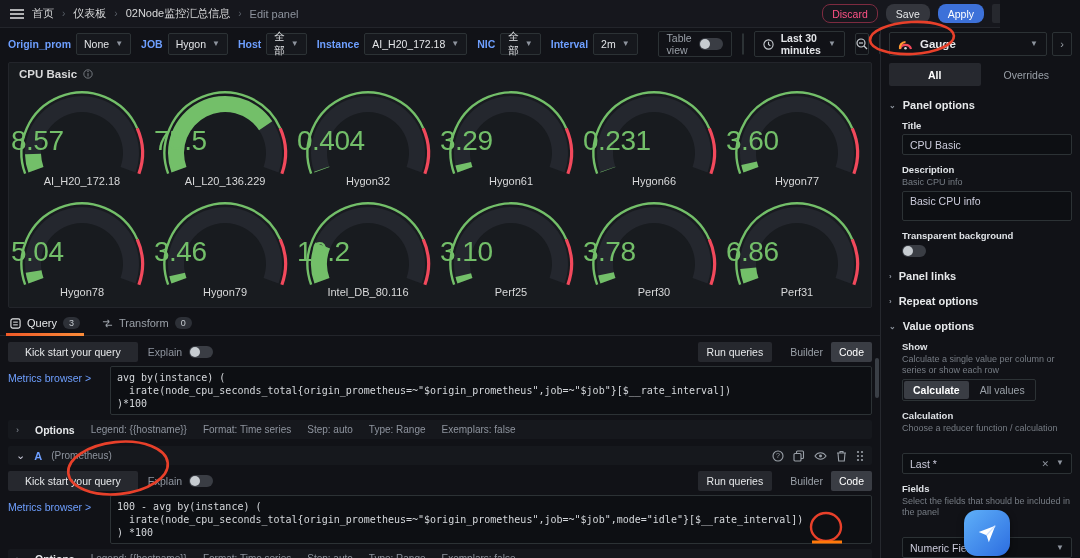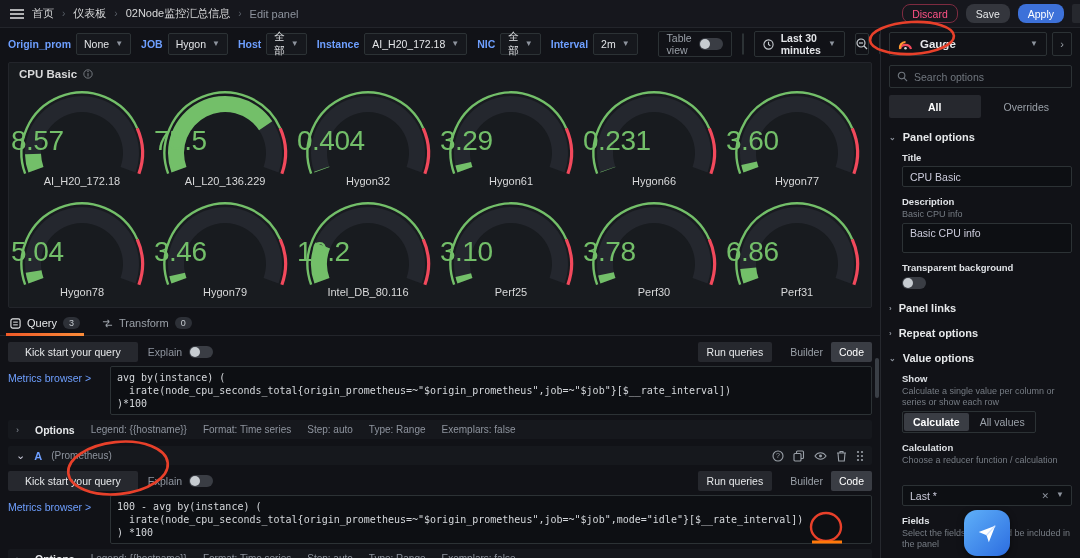--- a/index.html
+++ b/index.html
@@ -4,21 +4,21 @@
 <style>
   * { margin:0; padding:0; box-sizing:border-box; }
   html,body { width:1080px; height:558px; }
   body {
     position:relative; overflow:hidden;
     background:#111217; color:#ccccdc;
     font-family:"Liberation Sans", sans-serif; font-size:11px;
   }
   svg { display:block; }
   
-  .topnav { position:absolute; left:0; top:0; width:1080px; height:28px;
+  .topnav { position:absolute; left:0; top:0; width:1000px; height:28px;
     display:flex; align-items:center; gap:8px; padding:0 10px;
     background:#16171d; border-bottom:1px solid #23252b; z-index:5; }
   .crumb { color:#d8d9da; font-size:11px; cursor:pointer; }
   .crumb.current { color:#8e949e; }
   .crumb-sep { color:#5a6069; font-size:10px; }
   .topnav .spacer { flex:1; }
   .btn { display:inline-flex; align-items:center; justify-content:center;
     height:19px; padding:0 9px; border-radius:8px; font-size:10.5px; cursor:pointer;
     border:1px solid transparent; white-space:nowrap; }
   .btn-discard { color:#ff5286; border-color:#7d2b40; background:transparent; }
@@ -542,29 +542,20 @@
             <path d="M2 11a6.2 6.2 0 0 1 6-7.7" fill="none" stroke="#ff9830" stroke-width="2.4"></path>
             <circle cx="8" cy="10" r="1.4" fill="#d8d9da"></circle>
           </svg>
       </span>
       <span class="name">Gauge</span>
       <span class="chev">▼</span>
     </div>
     <div class="expand-btn">›</div>
   </div>
 
-  <div class="search-box">
-    <span>
-      <svg width="11" height="11" viewBox="0 0 12 12">
-          <circle cx="5" cy="5" r="3.6" fill="none" stroke="#70767e" stroke-width="1.2"></circle>
-          <line x1="7.8" y1="7.8" x2="11" y2="11" stroke="#70767e" stroke-width="1.2"></line>
-        </svg>
-    </span>
-    <input type="text" placeholder="Search options" style="">
-  </div>
 
   <div class="sb-tabs">
     <span class="sb-tab active">All</span>
     <span class="sb-tab">Overrides</span>
   </div>
 
   <div class="sec-header">
     <span class="schev">⌄</span>
     <span>Panel options</span>
   </div>

